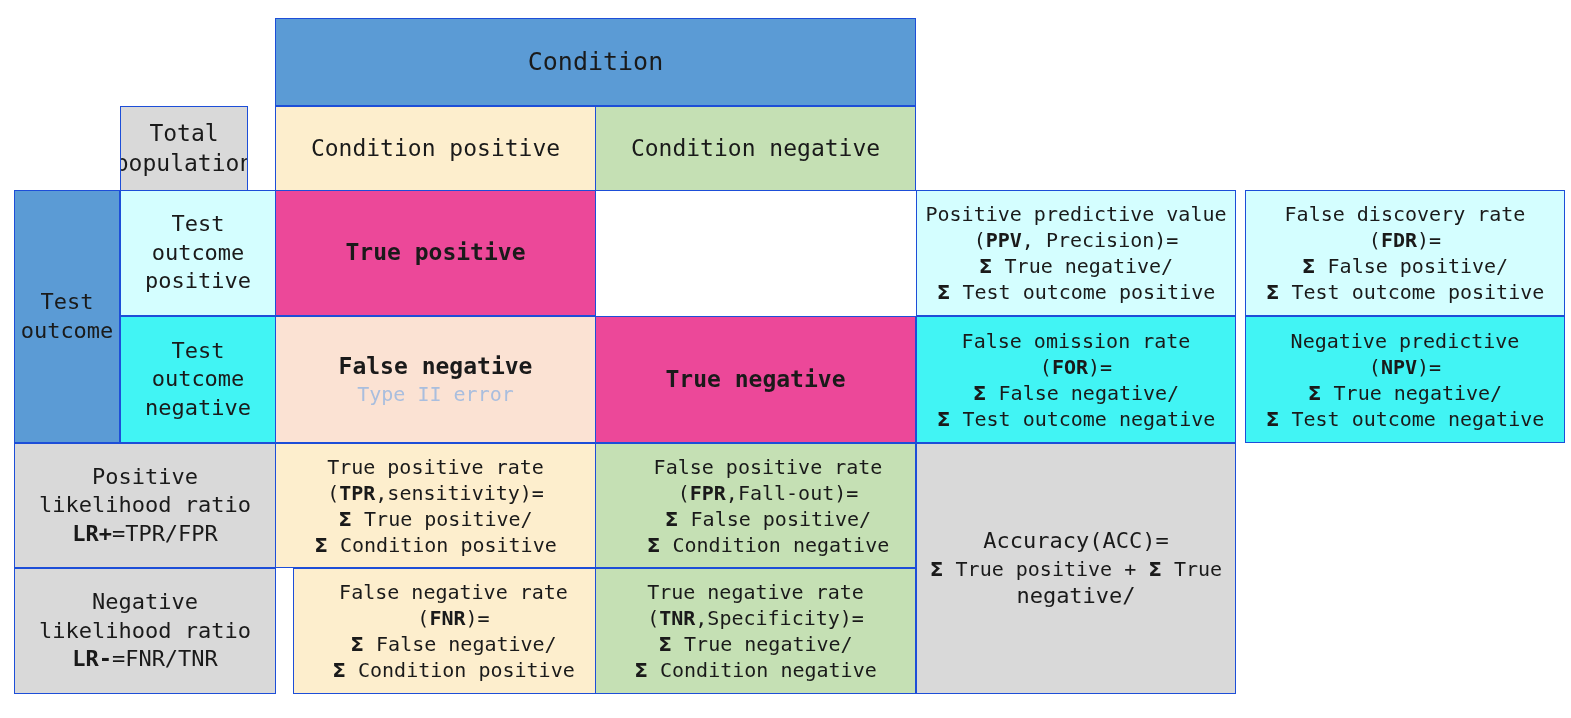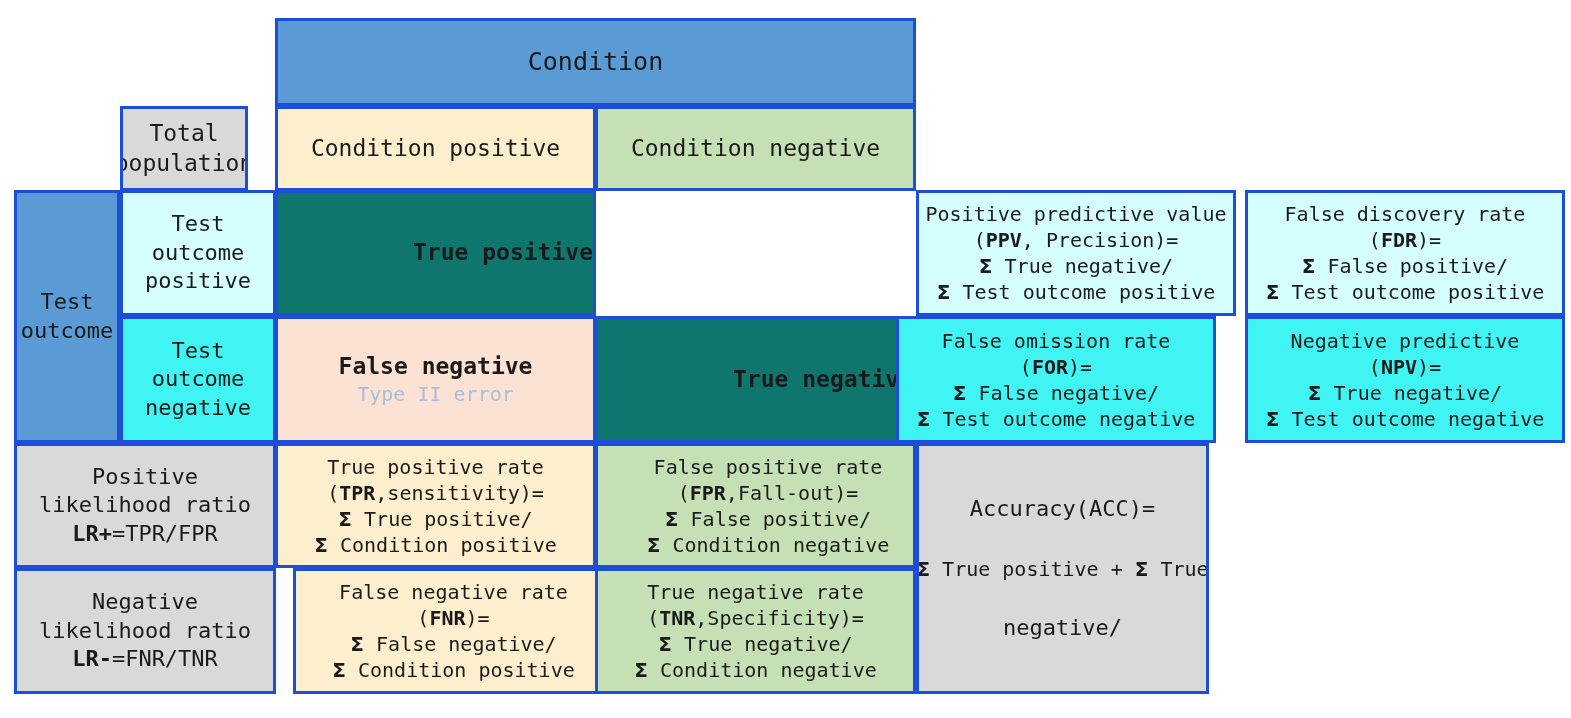--- a/index.html
+++ b/index.html
@@ -18,39 +18,39 @@
   #matrix {
     position: absolute;
     left: 0;
     top: 0;
     width: 1571px;
     height: 718px;
   }
   .cell {
     position: absolute;
     box-sizing: border-box;
-    border: 3px solid #1d4ed8;
+    border: 1px solid #1d4ed8;
     display: flex;
     flex-direction: column;
     align-items: center;
     justify-content: center;
     text-align: center;
     line-height: 1.30;
     overflow: hidden;
   }
   .cell .ln {
     display: block;
     white-space: nowrap;
   }
   
   .c-blue      { background: #5b9bd5; }
   .c-grey      { background: #d9d9d9; }
   .c-cream     { background: #fdeecd; }
   .c-green     { background: #c5e0b4; }
-  .c-palegreen { background: #0f766e; align-items: flex-end; }
+  .c-palegreen { background: #ec4899; }
   .c-peach     { background: #fbe2d3; }
   .c-icelight  { background: #d4feff; }
   .c-cyan      { background: #41f4f4; }
   .c-paleblue  { background: #d4feff; }
 
   
   .t-title   { font-size: 25px; }
   .t-head    { font-size: 23px; }
   .t-axis    { font-size: 22px; }
   .t-big     { font-size: 23px; font-weight: bold; }
@@ -117,21 +117,21 @@
     <span class="ln"><span class="sig">Σ</span> <span>Test outcome positive</span></span>
   </div>
 
   <div class="cell c-paleblue t-form" style="left:1245px; top:190px; width:320px; height:126px;">
     <span class="ln">False discovery rate</span>
     <span class="ln"><span>(</span><b>FDR</b><span>)=</span></span>
     <span class="ln"><span class="sig">Σ</span> <span>False positive/</span></span>
     <span class="ln"><span class="sig">Σ</span> <span>Test outcome positive</span></span>
   </div>
 
-  <div class="cell c-cyan t-form" style="left:896px; top:316px; width:320px; height:127px;">
+  <div class="cell c-cyan t-form" style="left:916px; top:316px; width:320px; height:127px;">
     <span class="ln">False omission rate</span>
     <span class="ln"><span>(</span><b>FOR</b><span>)=</span></span>
     <span class="ln"><span class="sig">Σ</span> <span>False negative/</span></span>
     <span class="ln"><span class="sig">Σ</span> <span>Test outcome negative</span></span>
   </div>
 
   <div class="cell c-cyan t-form" style="left:1245px; top:316px; width:320px; height:127px;">
     <span class="ln">Negative predictive</span>
     <span class="ln"><span>(</span><b>NPV</b><span>)=</span></span>
     <span class="ln"><span class="sig">Σ</span> <span>True negative/</span></span>
@@ -171,19 +171,19 @@
     <span class="ln"><span class="sig">Σ</span> <span>Condition positive</span></span>
   </div>
 
   <div class="cell c-green t-form" style="left:595px; top:568px; width:321px; height:126px;">
     <span class="ln">True negative rate</span>
     <span class="ln"><span>(</span><b>TNR</b><span>,Specificity)=</span></span>
     <span class="ln"><span class="sig">Σ</span> <span>True negative/</span></span>
     <span class="ln"><span class="sig">Σ</span> <span>Condition negative</span></span>
   </div>
 
-  <div class="cell c-grey t-form" style="left:916px; top:443px; width:293px; height:251px;gap:32px;">
+  <div class="cell c-grey t-form" style="left:916px; top:443px; width:320px; height:251px;">
     <span class="ln t-axis">Accuracy(ACC)=</span>
     <span class="ln"><span class="sig">Σ</span> <span>True positive + </span><span class="sig">Σ</span> <span>True</span></span>
     <span class="ln t-axis">negative/</span>
   </div>
 
 </div>
 
 </body></html>

